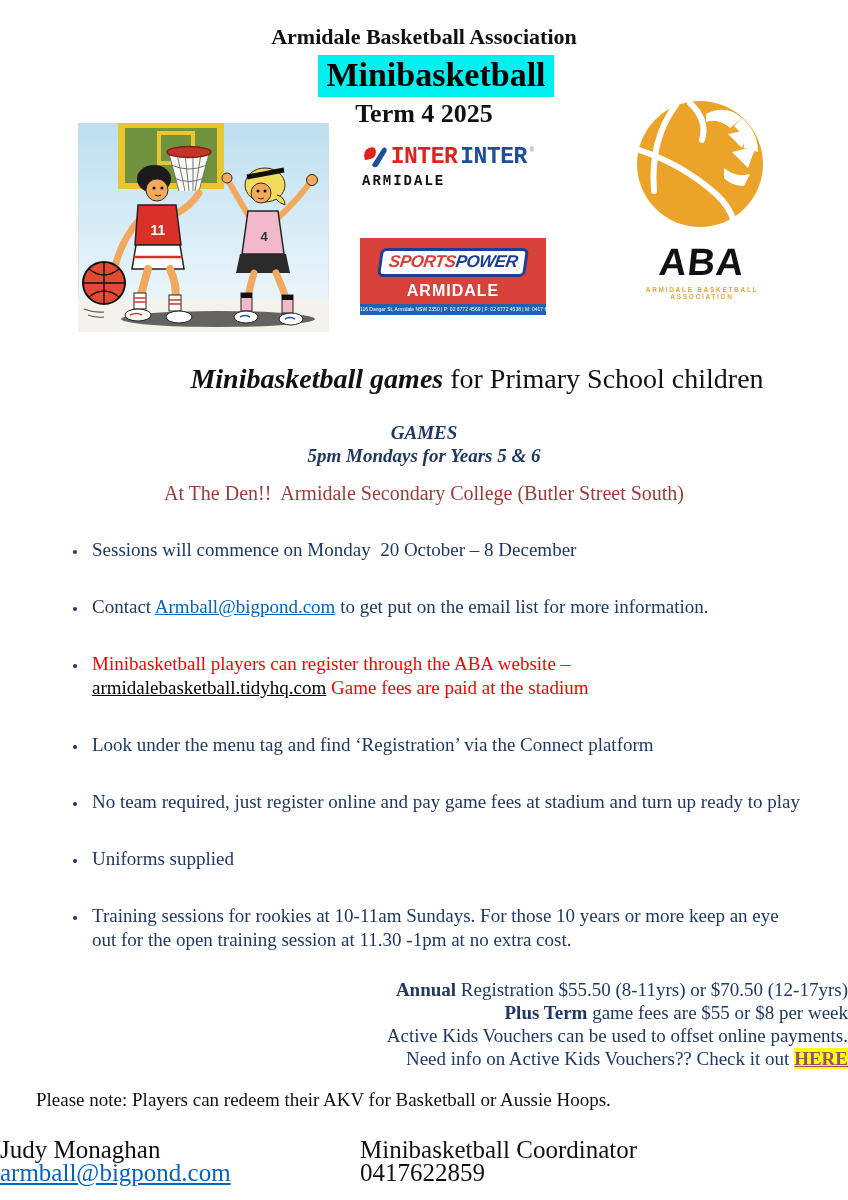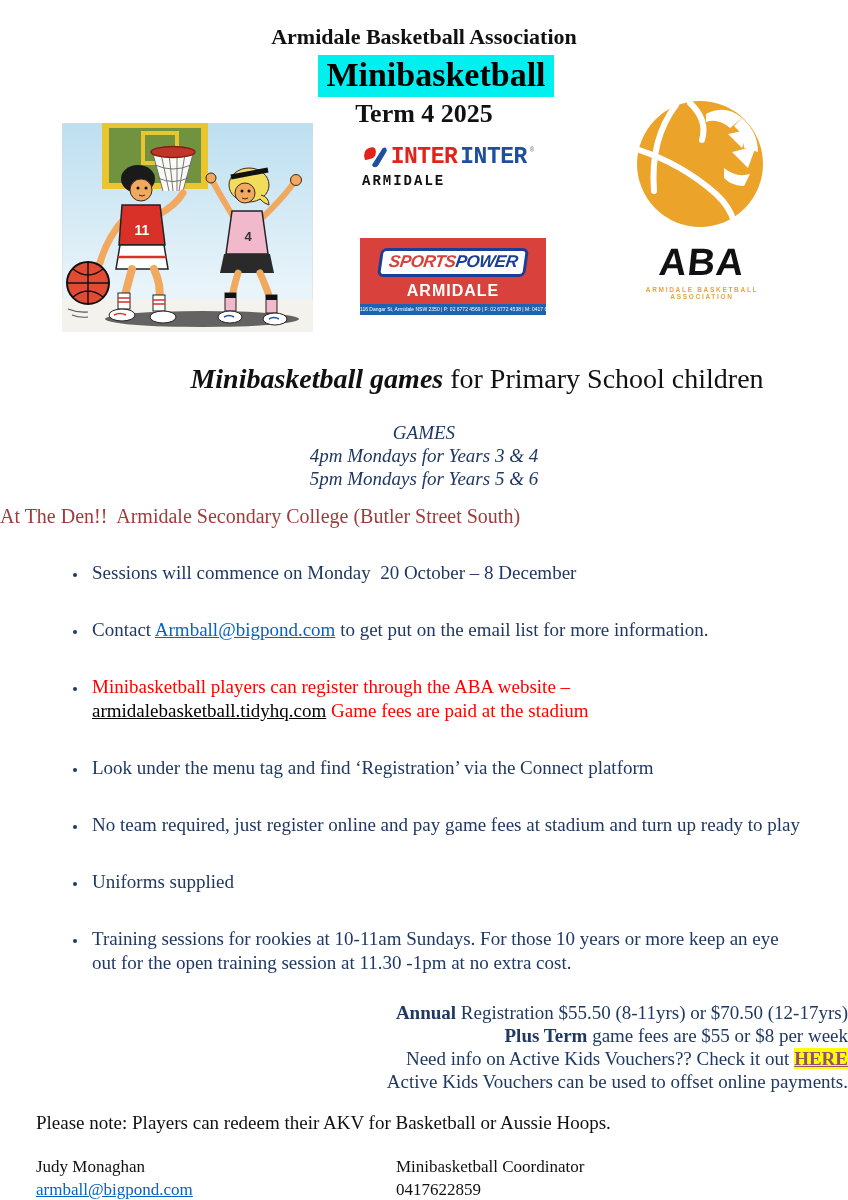--- a/index.html
+++ b/index.html
@@ -9,21 +9,21 @@
   }
   
   .hdr { text-align:center; padding-top:24px; }
   .hdr-line1 { font-size:22px; font-weight:bold; color:#111; }
   .hdr-line2 { margin-top:5px;margin-left:24px; }
   .hdr-line2 .hl { display:inline-block; font-size:34px; font-weight:bold; color:#000;
                    background:#00efef; padding:1px 8px 3px 8px; }
   .hdr-line3 { font-size:26px; font-weight:bold; margin-top:2px; color:#111; }
   
   .abs { position:absolute; }
-  .cartoon { left:62px; top:123px; width:251px; height:209px; }
+  .cartoon { left:78px; top:123px; width:251px; height:209px; }
   .intersport { left:362px; top:144px; width:172px; text-align:left;
                 font-family:Liberation Mono, monospace; }
   .is-row { display:flex; align-items:center; justify-content:center; gap:3px; }
   .is-inter { color:#e2231a; font-weight:bold; font-size:23px; letter-spacing:-0.5px; }
   .is-sport { color:#1d4f9e; font-weight:bold; font-size:23px; letter-spacing:-0.5px; }
   .is-reg { color:#888; font-size:7px; align-self:flex-start; margin-top:2px; }
   .is-city { color:#111; font-weight:bold; font-size:14px; letter-spacing:2px; margin-top:3px; }
   .sportspower { left:360px; top:238px; width:186px; height:77px; background:#d9423c;
                  font-family:"Liberation Sans", sans-serif; text-align:center;
                  display:flex; flex-direction:column; align-items:center; }
@@ -38,36 +38,36 @@
               line-height:11px; white-space:nowrap; overflow:hidden; }
   .aba { left:628px; top:94px; width:148px; text-align:center;
          font-family:"Liberation Sans", sans-serif; }
   .aba-word { margin-top:6px; color:#111; font-weight:bold; font-size:38px; line-height:36px;
               letter-spacing:1px; transform:skewX(-6deg); }
   .aba-cap { margin-top:6px; color:#e8a33d; font-weight:bold; font-size:6.5px; letter-spacing:1.7px; }
   
   .spacer { height:234px; }
   .intro { text-align:center; padding-left:106px; font-size:28px; color:#111; }
   .intro .bi { font-weight:bold; font-style:italic; }
-  .games { text-align:center; margin-top:26px; color:#1f3864; font-weight:normal; font-style:italic;
+  .games { text-align:center; margin-top:26px; color:#1f3864; font-weight:bold; font-style:italic;
            font-size:19px; line-height:23px; }
-  .venue { text-align:left; margin-top:15px; color:#9e3b3b; font-size:20px; white-space:pre-wrap; }
+  .venue { text-align:center; margin-top:15px; color:#9e3b3b; font-size:20px; white-space:pre-wrap; }
   ul.blist { margin:28px 0 0 0; padding:0 44px 0 88px; color:#1f3864; font-size:19px; line-height:24px; }
   ul.blist li::marker { color:#1f3864; font-size:15px; }
   ul.blist li { padding-left:4px;margin-top:33px; }
   li .pre1 { white-space:pre-wrap; }
   li.red { color:#ff0000; }
   a.blue { color:#0563c1; text-decoration:underline; }
   a.purple { color:#000000; text-decoration:underline; }
   .fees { text-align:right; margin-top:26px; color:#1f3864; font-size:19px; line-height:23px; }
   .fees b { font-weight:bold; }
   a.here { color:#954f72; font-weight:bold; text-decoration:underline; background:#ffff00; }
   .note { margin-top:19px; padding-left:36px; font-size:19px; color:#111; }
-  .contact { margin-top:21px; padding-left:36px; display:grid; grid-template-columns:360px auto;
-             font-size:17px; line-height:23px; color:#111; }
+  .contact { margin-top:27px; display:grid; grid-template-columns:360px auto;
+             font-size:25px; line-height:23px; color:#111; }
 </style>
 </head>
 <body>
 
 <div class="page">
 
   <div class="hdr">
     <div class="hdr-line1">Armidale Basketball Association</div>
     <div class="hdr-line2"><span class="hl">Minibasketball</span></div>
     <div class="hdr-line3">Term 4 2025</div>
@@ -196,41 +196,40 @@
     <div class="aba-word">ABA</div>
     <div class="aba-cap">ARMIDALE BASKETBALL ASSOCIATION</div>
   </div>
 
   <div class="spacer"></div>
 
   <div class="intro"><span class="bi">Minibasketball games</span><span> for Primary School children</span></div>
 
   <div class="games">
     <div>GAMES</div>
-    <div>4pm Mondays for Years 3 &amp; 4</div>
     <div>5pm Mondays for Years 5 &amp; 6</div>
   </div>
 
   <div class="venue">At The Den!!  Armidale Secondary College (Butler Street South)</div>
 
   <ul class="blist">
     <li><span class="pre1">Sessions will commence on Monday  20 October – 8 December</span></li>
     <li><span>Contact </span><a class="blue" href="#">Armball@bigpond.com</a><span> to get put on the email list for more information.</span></li>
     <li class="red"><span>Minibasketball players can register through the ABA website – </span><br><a class="purple" href="#">armidalebasketball.tidyhq.com</a><span> Game fees are paid at the stadium</span></li>
     <li><span>Look under the menu tag and find ‘Registration’ via the Connect platform</span></li>
     <li><span>No team required, just register online and pay game fees at stadium and turn up ready to play</span></li>
     <li><span>Uniforms supplied</span></li>
     <li><span>Training sessions for rookies at 10-11am Sundays. For those 10 years or more keep an eye out for the open training session at 11.30 -1pm at no extra cost.</span></li>
   </ul>
 
   <div class="fees">
     <div><b>Annual</b><span> Registration $55.50 (8-11yrs) or $70.50 (12-17yrs)</span></div>
     <div><b>Plus Term</b><span> game fees are $55 or $8 per week</span></div>
+    <div>Active Kids Vouchers can be used to offset online payments.</div>
     <div><span>Need info on Active Kids Vouchers?? Check it out </span><a class="here" href="#">HERE</a></div>
-    <div>Active Kids Vouchers can be used to offset online payments.</div>
   </div>
 
   <div class="note">Please note: Players can redeem their AKV for Basketball or Aussie Hoops.</div>
 
   <div class="contact">
     <div>Judy Monaghan</div>
     <div>Minibasketball Coordinator</div>
     <div><a class="blue" href="#">armball@bigpond.com</a></div>
     <div>0417622859</div>
   </div>

